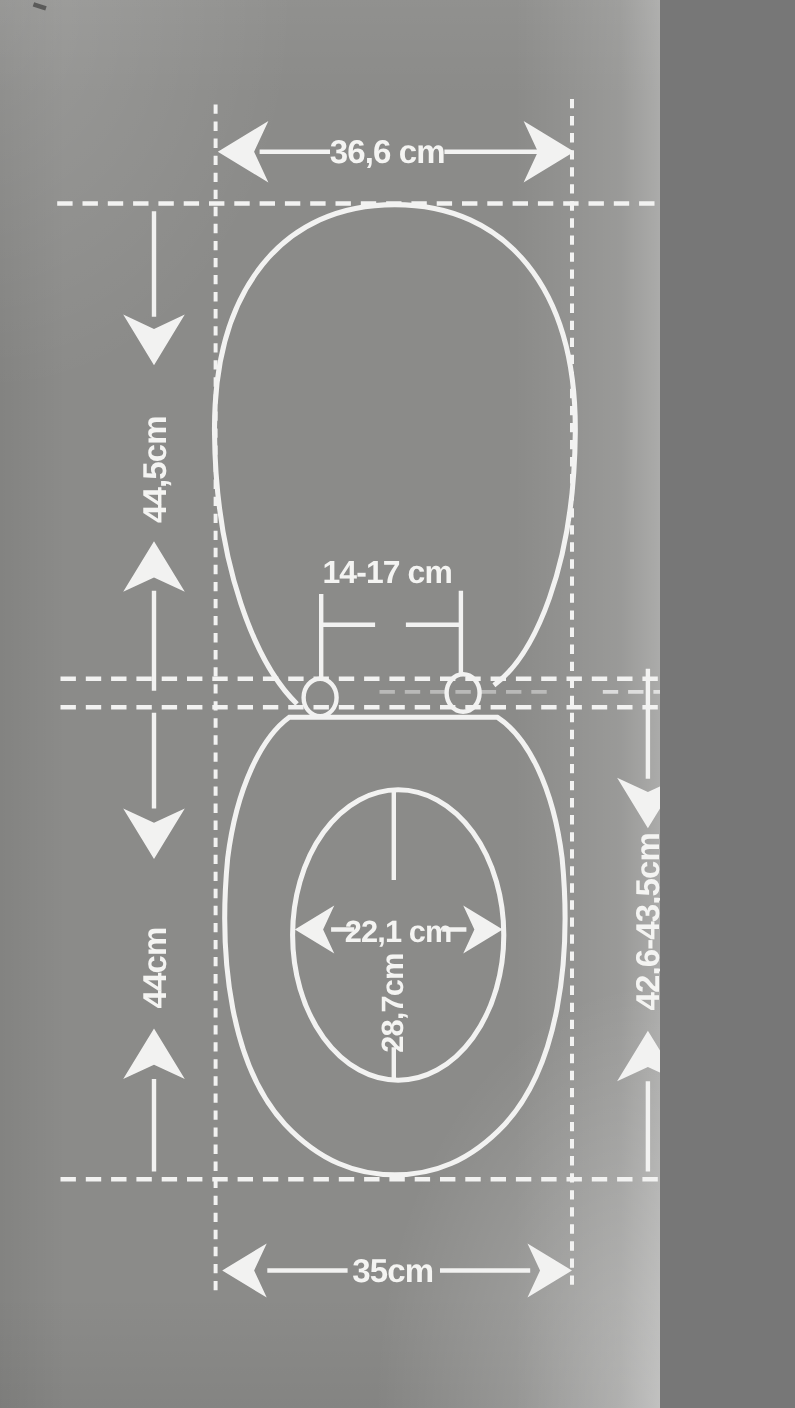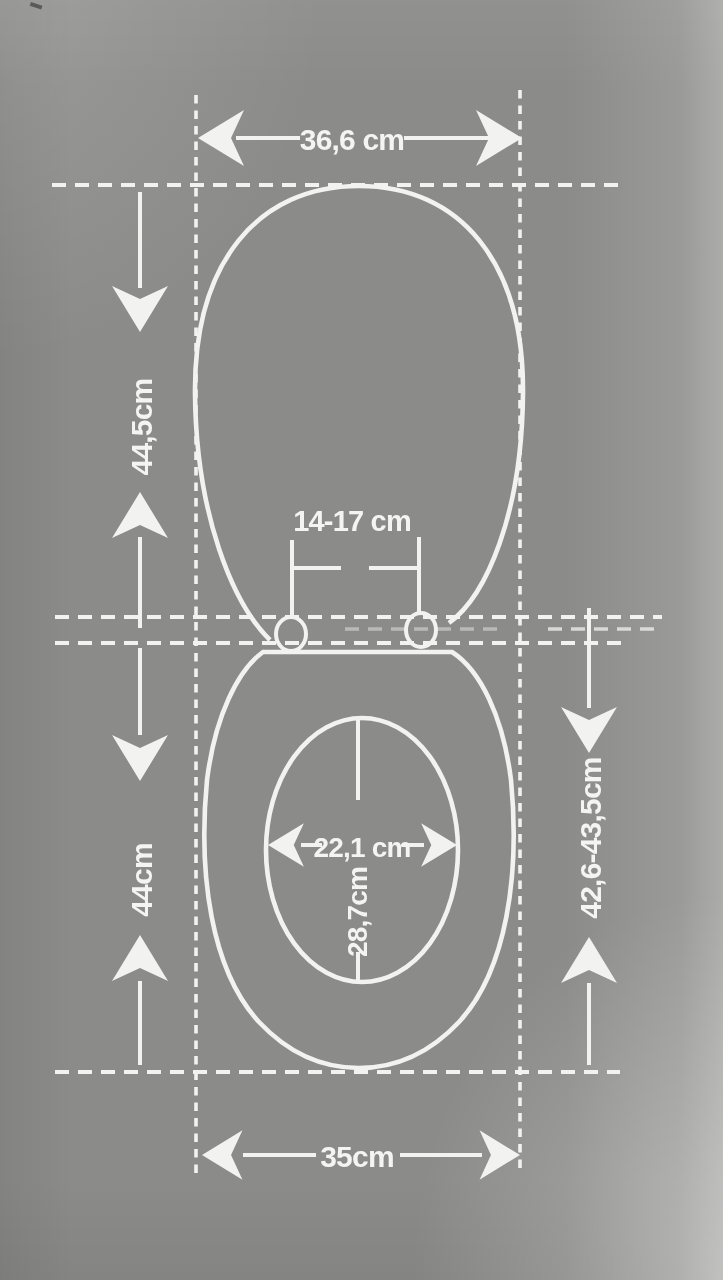--- a/index.html
+++ b/index.html
@@ -1,17 +1,17 @@
 <!DOCTYPE html>
 <html><head>
 <meta charset="utf-8">
 <style>
   html,body{margin:0;padding:0;background:#777;}
   .stage{
-    position:relative;width:723px;height:1280px;overflow:hidden;
+    position:relative;width:600px;height:1280px;overflow:hidden;
     background:
       radial-gradient(60% 42% at 100% 100%, rgba(255,255,255,.30), rgba(255,255,255,0) 72%),
       radial-gradient(45% 28% at 0% 0%, rgba(255,255,255,.13), rgba(255,255,255,0) 100%),
       linear-gradient(to right, rgba(0,0,0,.06) 0%, rgba(0,0,0,0) 10%, rgba(0,0,0,0) 78%, rgba(255,255,255,.13) 94%, rgba(255,255,255,.28) 100%),
       linear-gradient(to bottom, rgba(255,255,255,.05) 0%, rgba(0,0,0,0) 7%, rgba(0,0,0,0) 92%, rgba(0,0,0,.05) 100%),
       #8b8b89;
   }
   svg.diagram{position:absolute;left:0;top:0;filter:blur(.35px);}
   .line{stroke:#f2f2f1;stroke-width:4;fill:none;stroke-linecap:butt;}
   .outline{stroke-width:4.6;}

